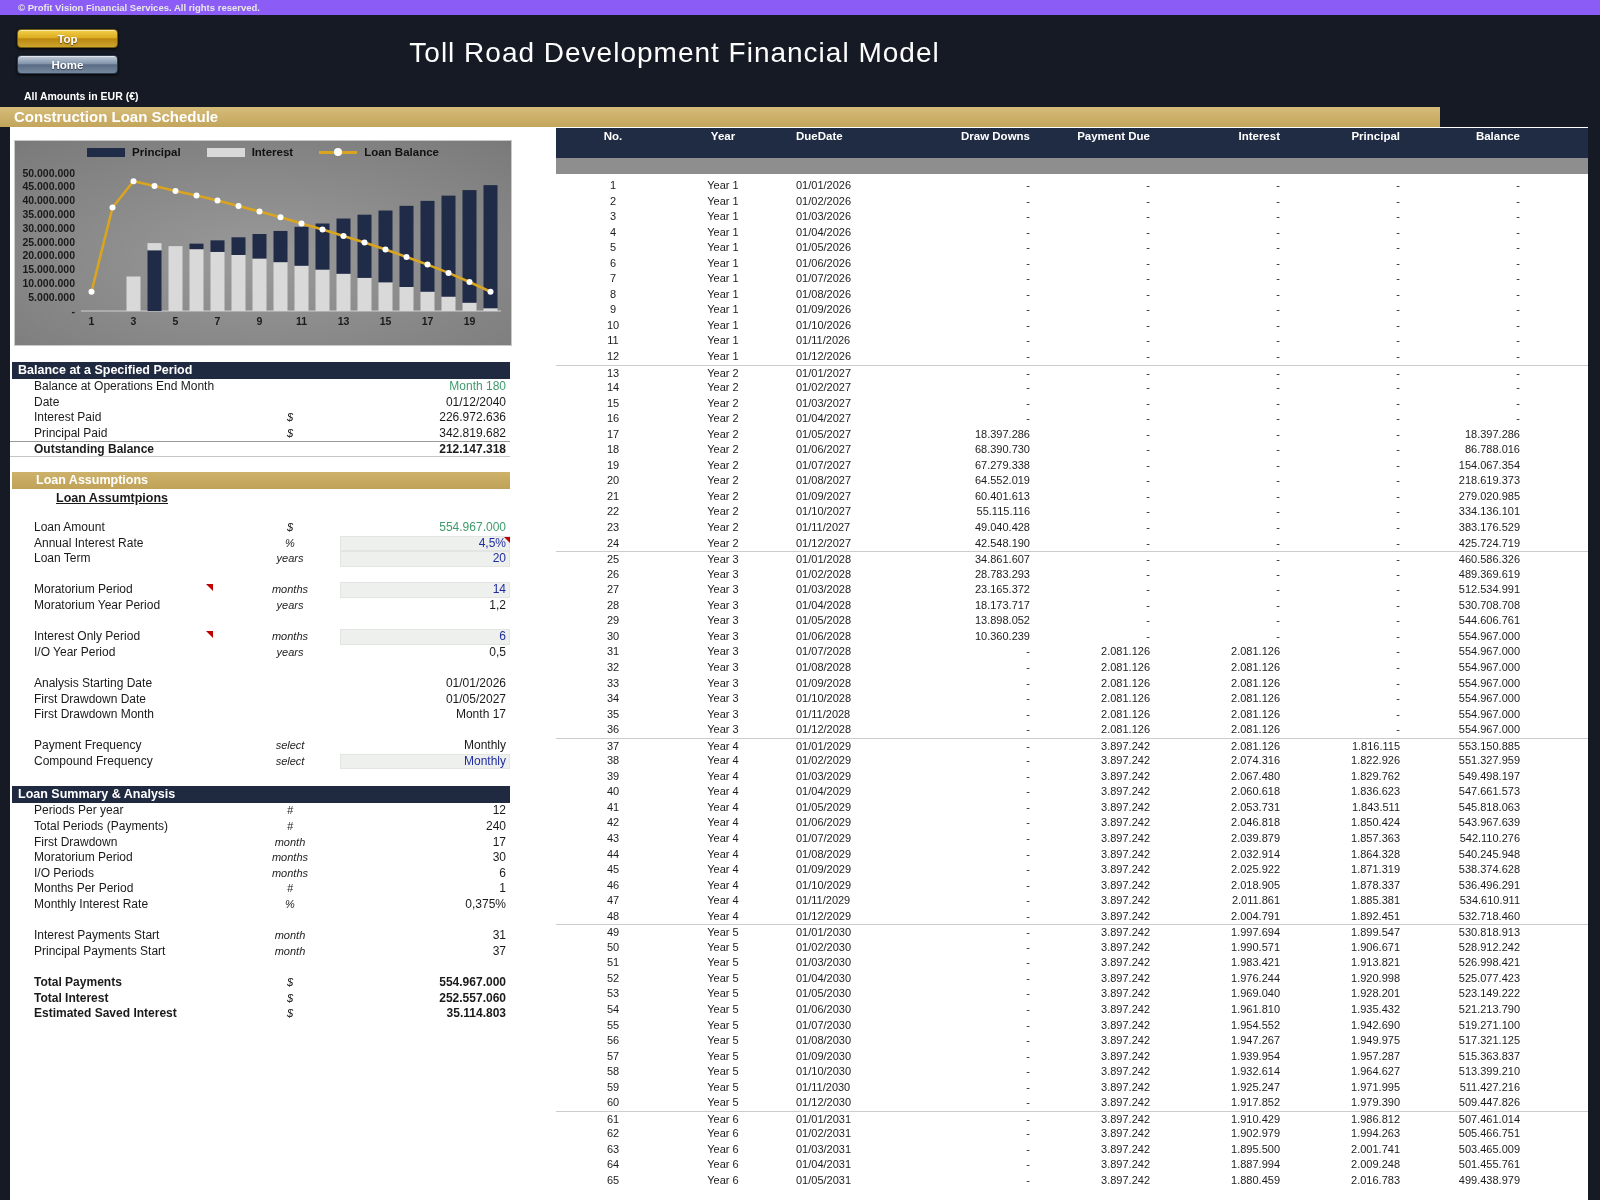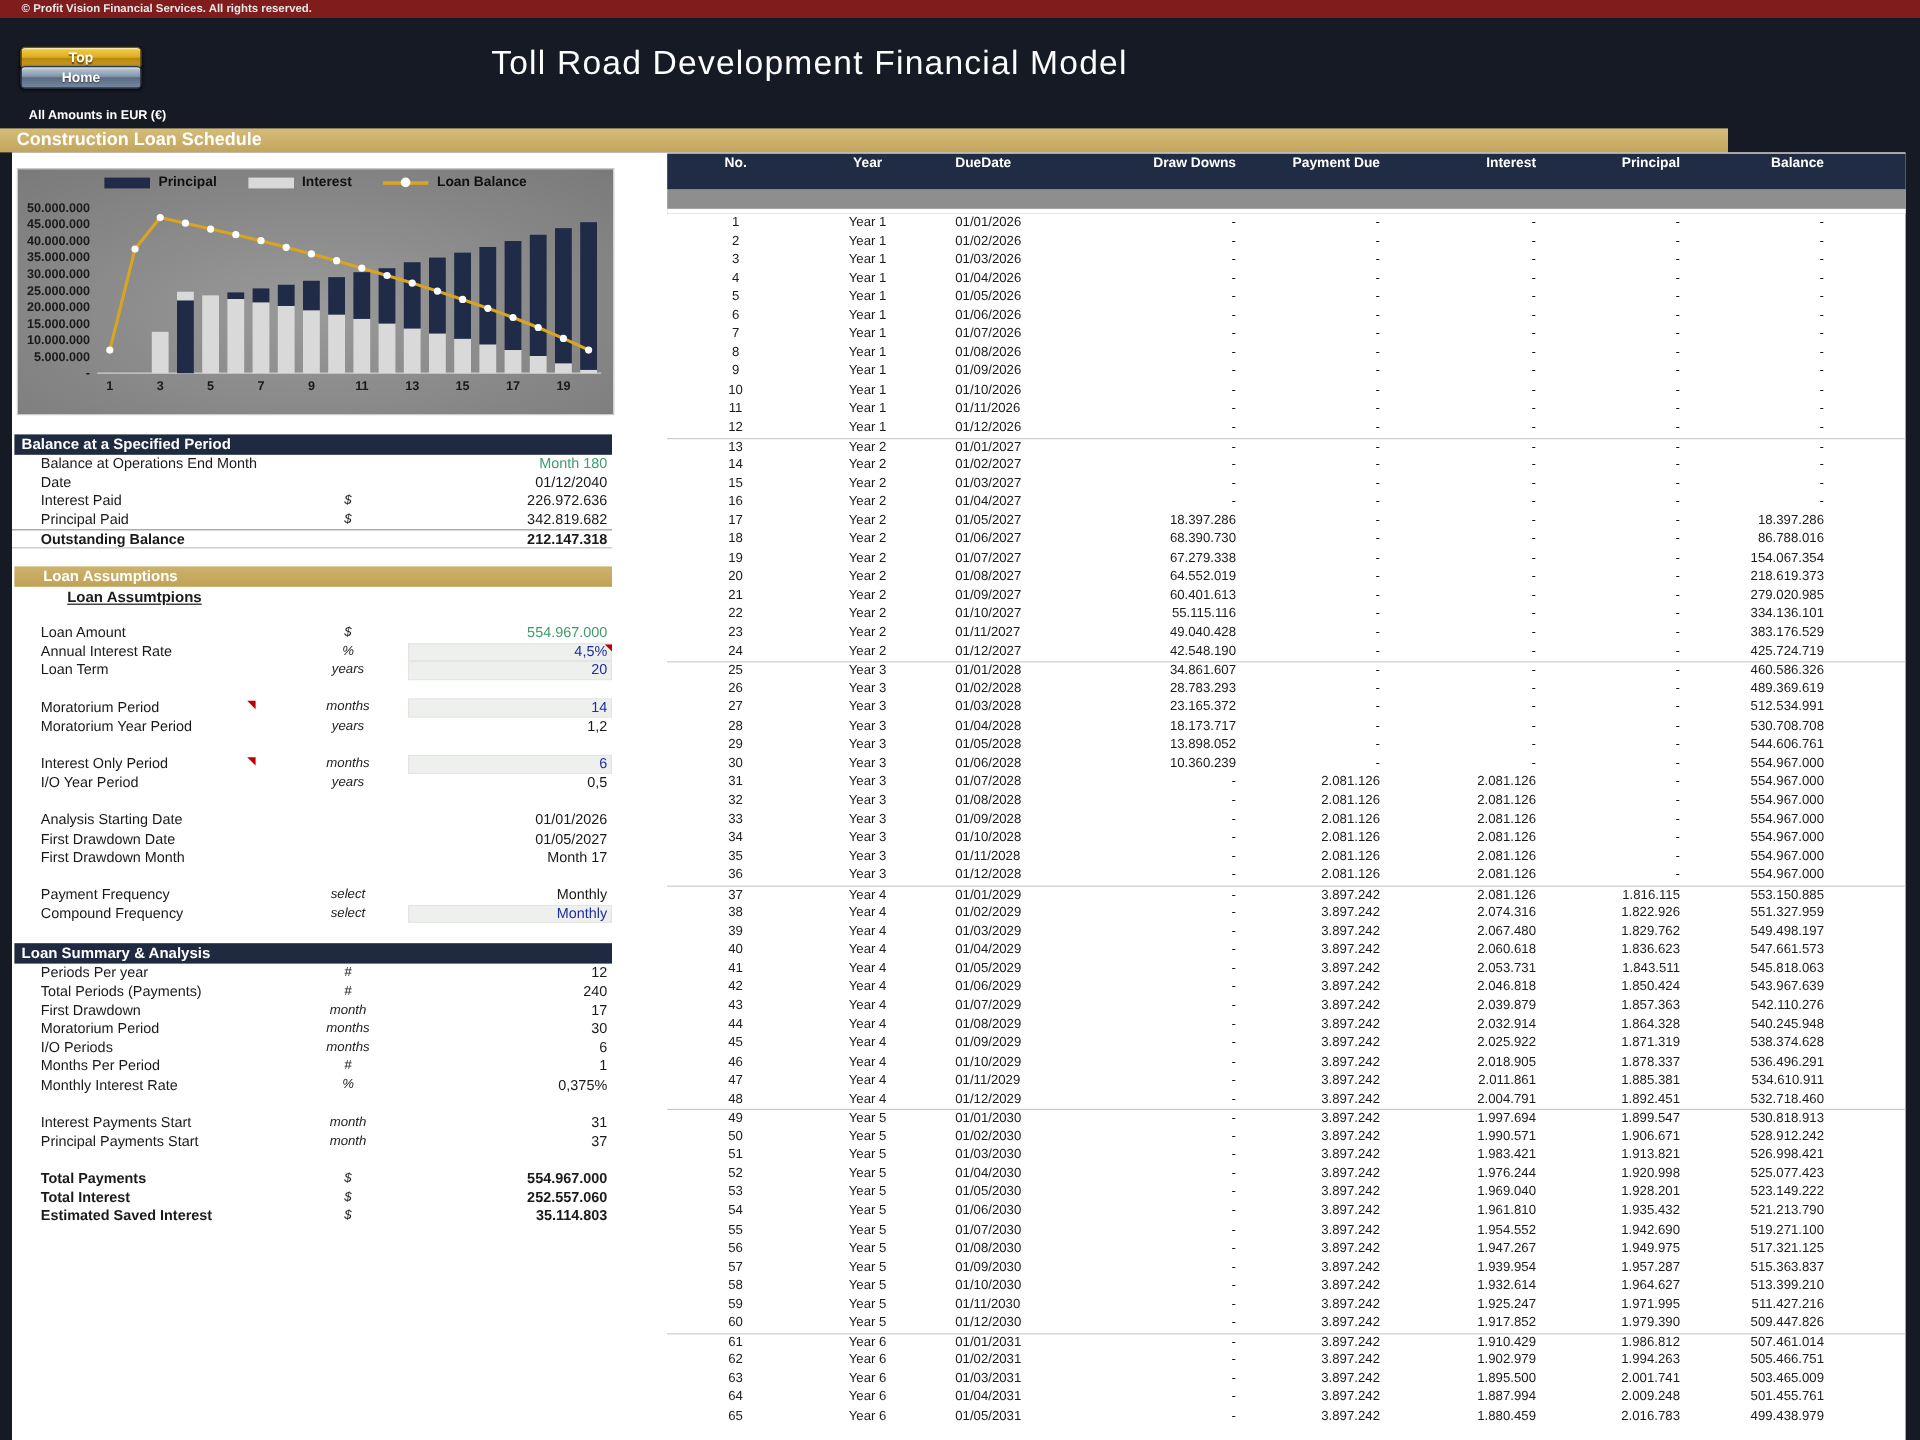--- a/index.html
+++ b/index.html
@@ -1,27 +1,27 @@
 <!DOCTYPE html>
 <html><head>
 <meta charset="utf-8">
 <style>
   html,body{margin:0;padding:0;}
   body{font-family:"Liberation Sans", sans-serif;}
   .page{position:relative;width:1600px;height:1200px;background:#151a24;overflow:hidden;}
-  .copyright-bar{position:absolute;left:0;top:0;width:1600px;height:15px;background:#7f1d1d;color:#e8e8e8;
+  .copyright-bar{position:absolute;left:0;top:0;width:1600px;height:15px;background:#8b5cf6;color:#e8e8e8;
     font-size:9.5px;line-height:15px;padding-left:18px;box-sizing:border-box;font-weight:bold;}
   .app-header{position:absolute;left:0;top:15px;width:1600px;height:92px;}
   .main-title{position:absolute;left:0;top:22px;width:1349px;text-align:center;color:#fdfdfd;
     font-size:28px;letter-spacing:1px;}
   .amounts-note{position:absolute;left:24px;top:75px;color:#ffffff;font-size:10.5px;font-weight:bold;}
   .btn{position:absolute;left:17px;width:101px;height:19px;border-radius:4px;font-size:11.5px;font-weight:bold;
     color:#fff;text-align:center;line-height:19px;cursor:pointer;text-shadow:0 1px 1px rgba(0,0,0,.55);
     box-shadow:inset 0 1px 0 rgba(255,255,255,.55),0 1px 3px rgba(0,0,0,.9);box-sizing:border-box;}
-  .btn-top{top:24px;background:linear-gradient(180deg,#f2cf49 0%,#ddad22 45%,#b9860e 52%,#cfa52e 100%);border:1px solid #6e5a12;}
+  .btn-top{top:14px;background:linear-gradient(180deg,#f2cf49 0%,#ddad22 45%,#b9860e 52%,#cfa52e 100%);border:1px solid #6e5a12;}
   .btn-home{top:40px;background:linear-gradient(180deg,#c2cdda 0%,#8295ab 45%,#5a6c85 52%,#76889d 100%);border:1px solid #2c3a4c;}
   .gold-band{position:absolute;left:0;top:107px;width:1440px;height:20px;
     background:linear-gradient(180deg,#d5bc7a,#c3a55c);color:#fff;font-size:15px;font-weight:bold;
     line-height:20px;padding-left:14px;box-sizing:border-box;}
   .content{position:absolute;left:10px;top:127px;width:1578px;height:1073px;background:#ffffff;}
   
   .left-panel{position:absolute;left:0;top:0;width:502px;}
   .chart-box{position:relative;margin:13px 0 0 4px;width:498px;height:206px;border:1px solid #c9c9c9;
     background:radial-gradient(130% 130% at 50% 58%, #9a9a9a 0%, #7c7c7c 55%, #525252 100%);box-sizing:border-box;}
   .chart-legend{position:absolute;left:0;top:5px;width:100%;display:flex;justify-content:center;gap:26px;

